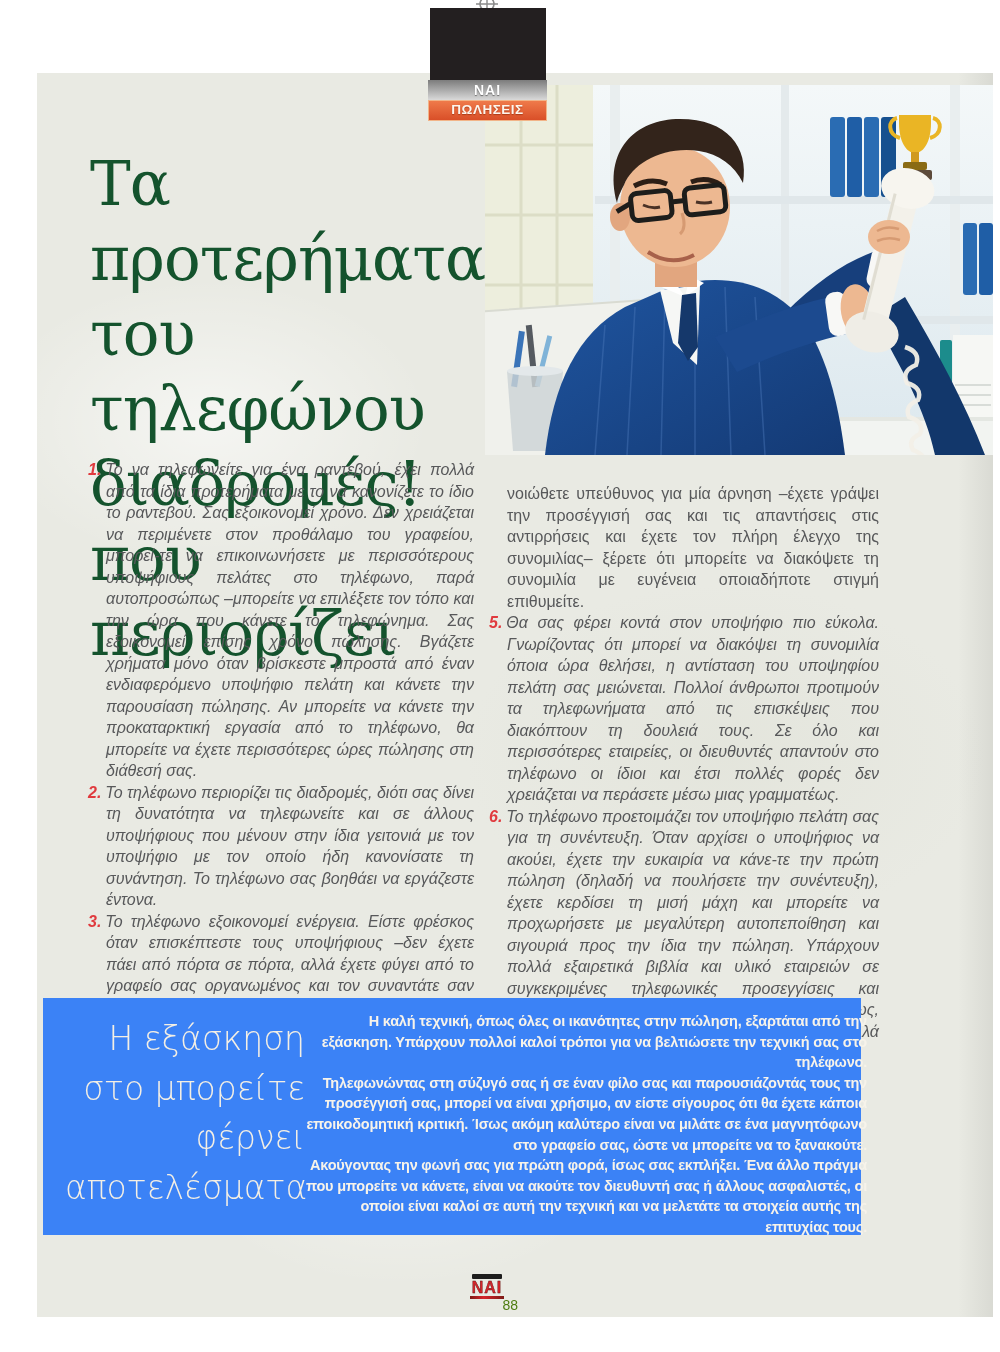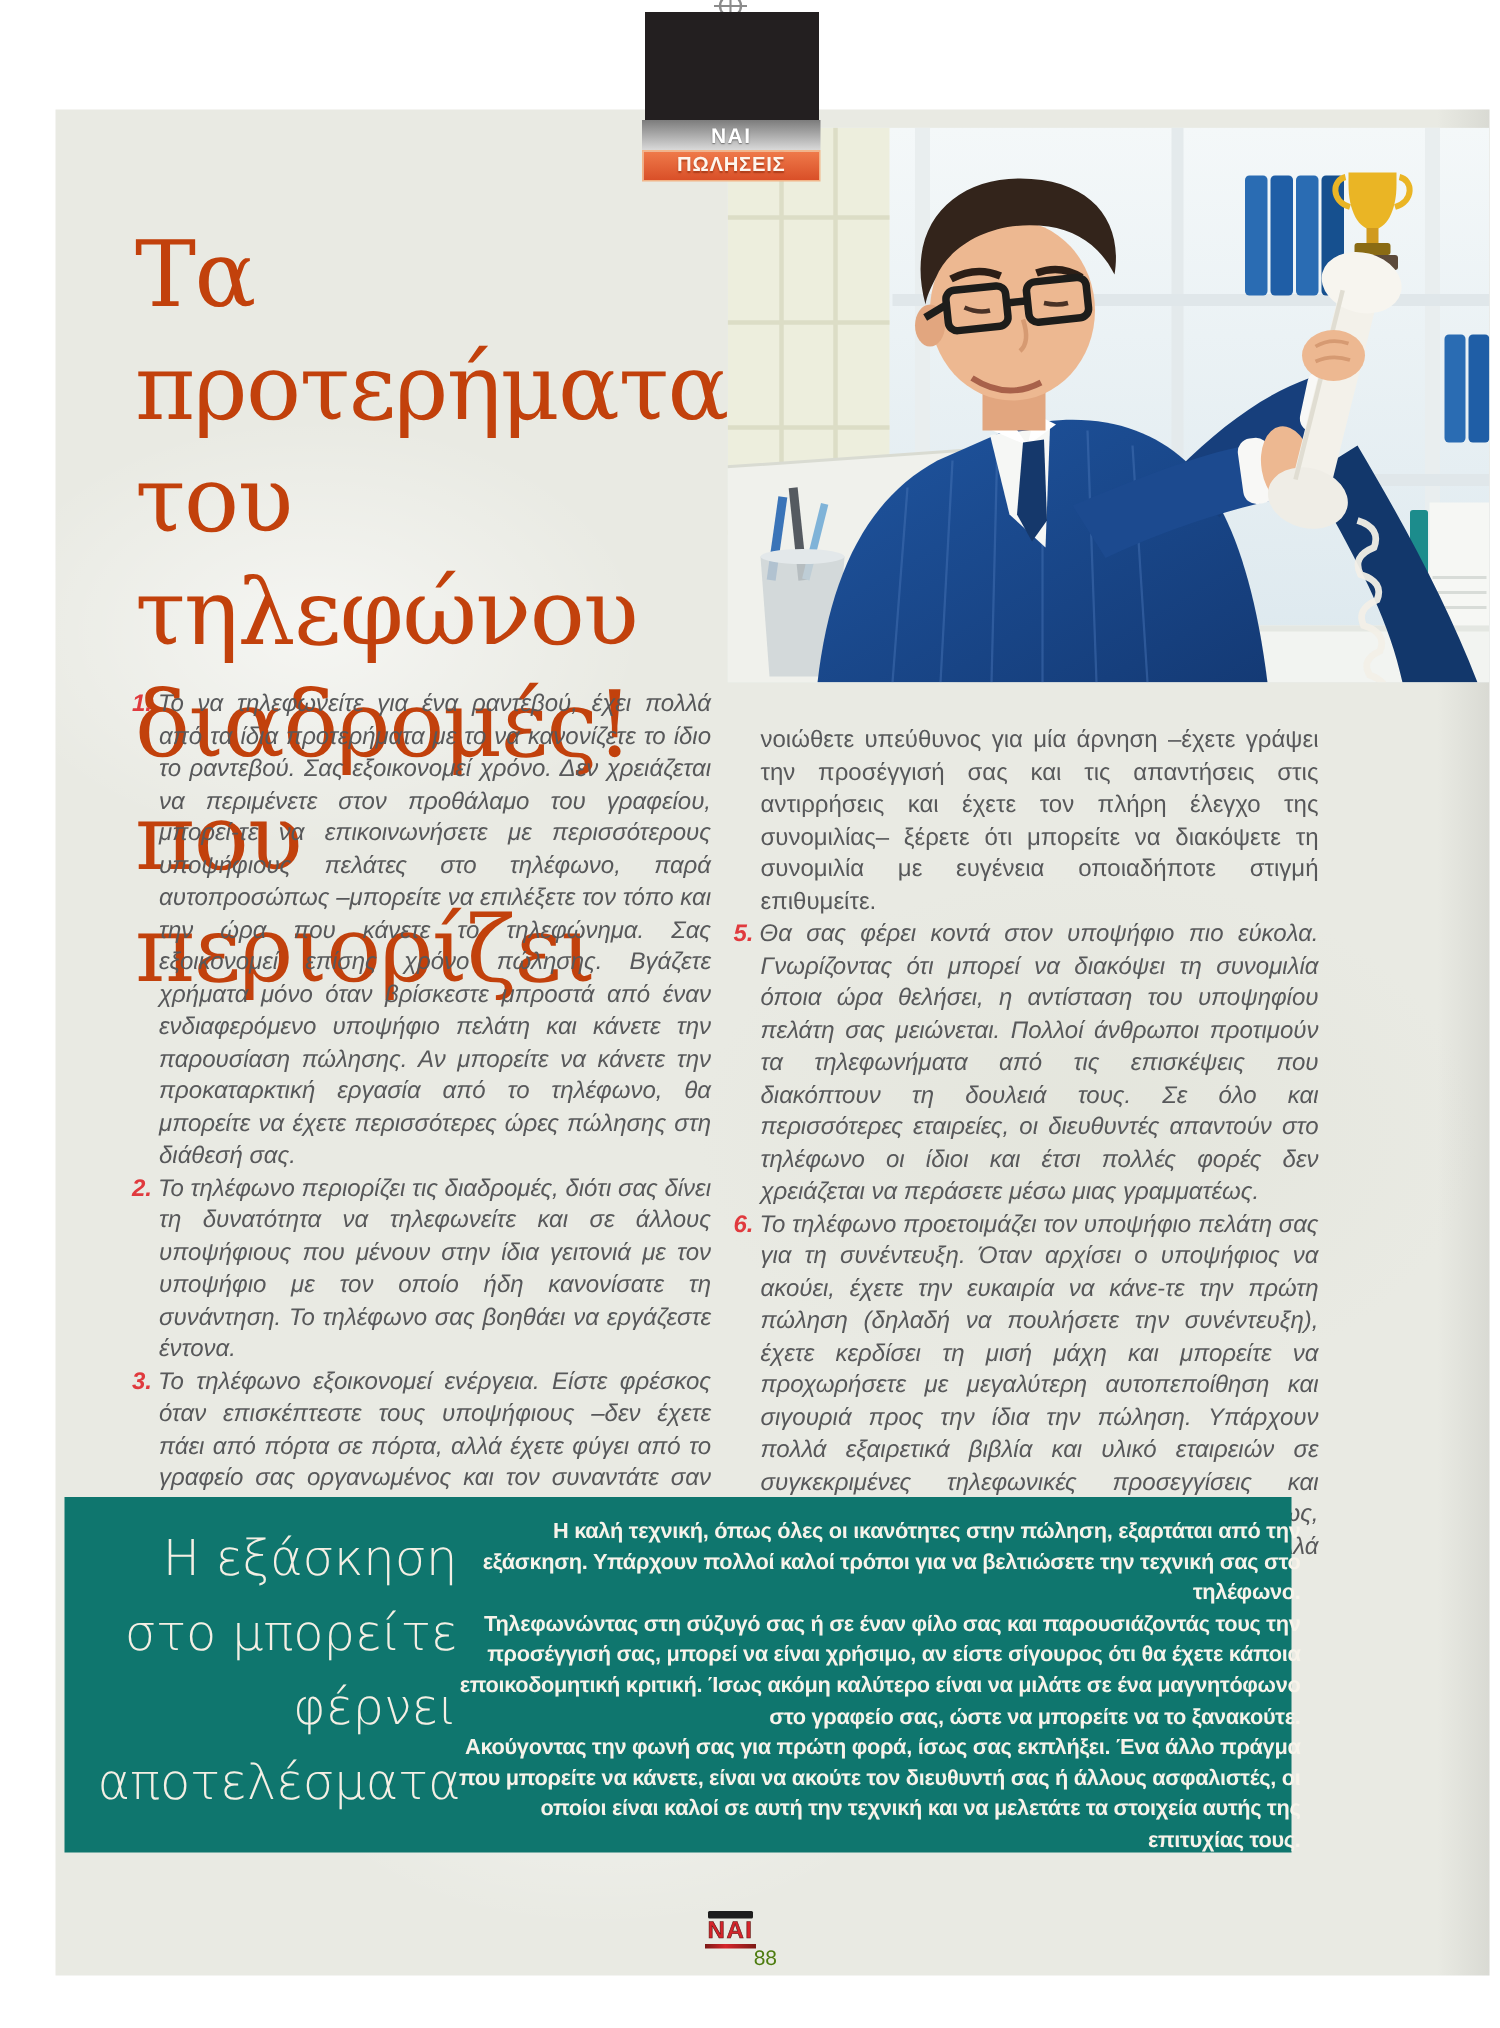--- a/index.html
+++ b/index.html
@@ -42,34 +42,34 @@
     color:#fdf6ee;font-weight:bold;font-size:13.5px;letter-spacing:.5px;
     text-align:center;line-height:18px;
     text-shadow:0 1px 1px rgba(120,30,0,.5);
   }
 
   
   .photo{left:485px;top:85px;width:508px;height:370px;overflow:hidden;}
   .photo svg{display:block;}
 
   
-  .title{left:90px;top:146px;width:430px;color:#c2410c;
+  .title{left:90px;top:146px;width:430px;color:#14532d;
     font-family:"DejaVu Serif","Liberation Serif",serif;
     font-size:61px;line-height:75px;font-weight:500;letter-spacing:-1px;}
 
   
   .col{color:#57585a;font-size:16px;line-height:21.5px;text-align:justify;}
   .col1{left:88px;top:459px;width:386px;}
   .col2{left:489px;top:483px;width:390px;}
   .item{padding-left:18px;text-indent:-18px;margin:0;font-style:italic;}
   .num{color:#e03a3e;font-weight:bold;margin-right:4px;}
   .cont{padding-left:18px;margin:0;}
 
   
-  .callout{left:43px;top:998px;width:818px;height:237px;background:#0f766e;}
+  .callout{left:43px;top:998px;width:818px;height:237px;background:#3b82f6;}
   .callout-heading{
     position:absolute;left:22px;top:16px;width:240px;text-align:right;
     color:#f4efe4;font-weight:200;font-size:33px;line-height:49.5px;
     font-family:"DejaVu Sans","Liberation Sans",sans-serif;
   }
   .callout-body{
     position:absolute;left:262px;top:13px;width:562px;
     color:#f7f3ea;font-size:14.5px;line-height:20.6px;font-weight:bold;
     letter-spacing:-0.2px;
   }

